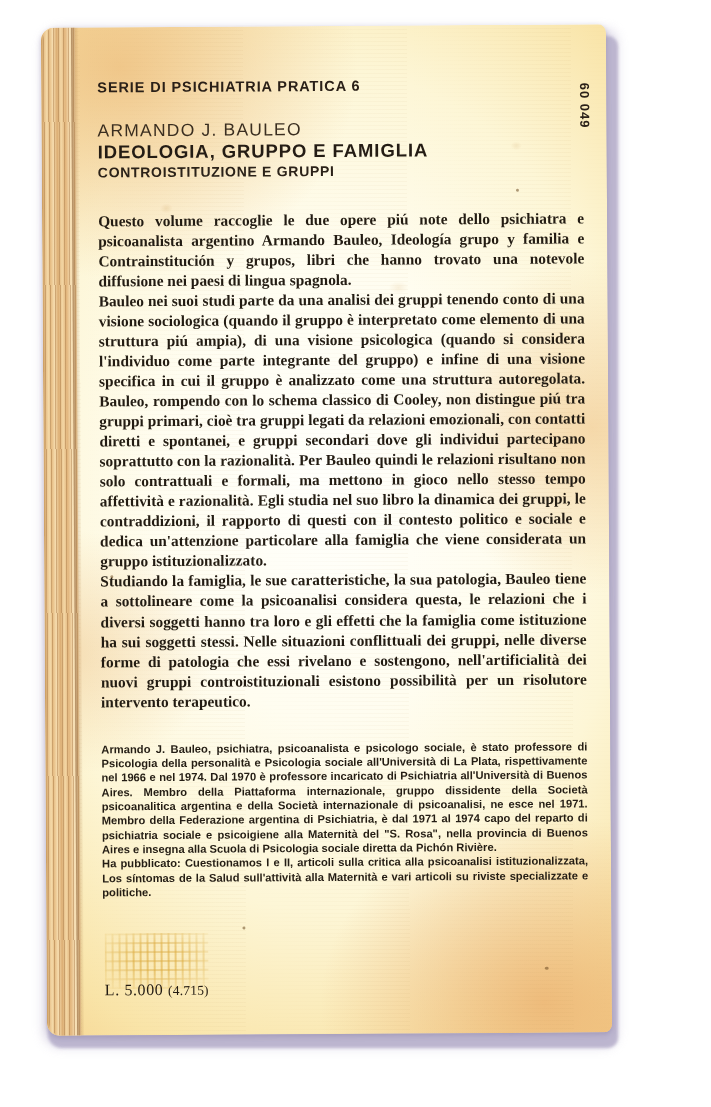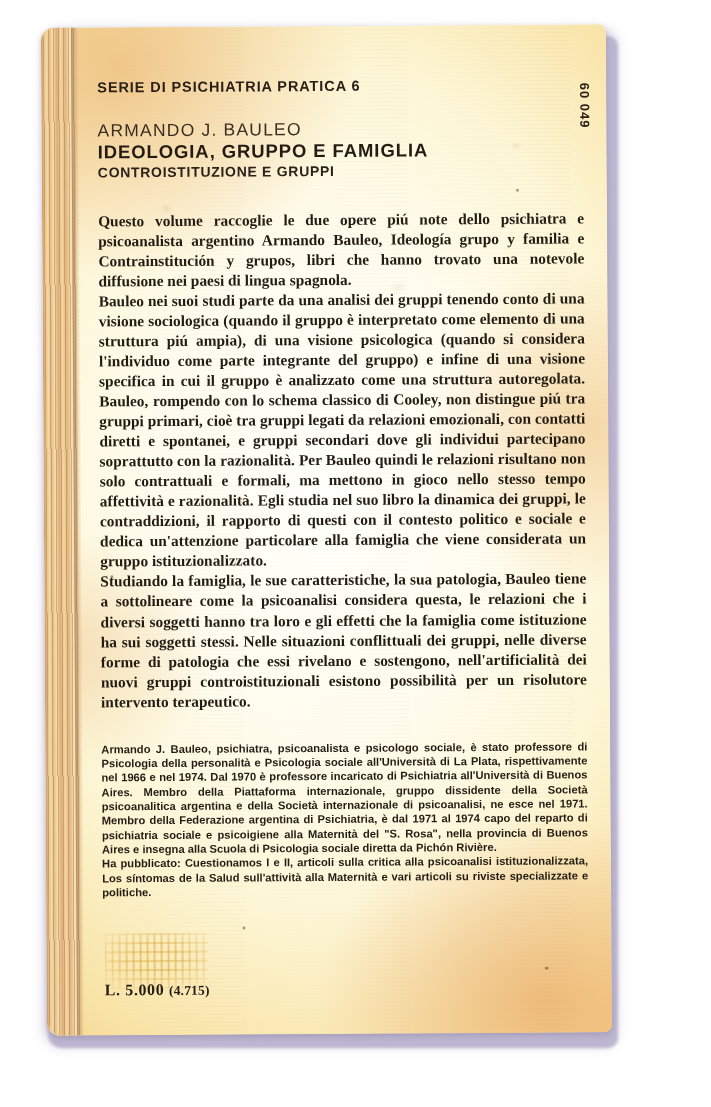--- a/index.html
+++ b/index.html
@@ -260,21 +260,21 @@
     filter: blur(0.4px);
     mask-image: radial-gradient(80% 80% at 50% 45%, #000 30%, rgba(0,0,0,0.35) 70%, rgba(0,0,0,0) 100%);
     -webkit-mask-image: radial-gradient(80% 80% at 50% 45%, #000 30%, rgba(0,0,0,0.35) 70%, rgba(0,0,0,0) 100%);
   }
 
   .price {
     position: absolute;
     left: 58px;
     top: 954px;
     font-family: "Liberation Serif", serif;
-    font-weight: bold;
+    font-weight: normal;
     font-size: 16px;
     letter-spacing: 0.6px;
     color: #241c13;
   }
   .price .paren {
     font-size: 13.5px;
     letter-spacing: 0.2px;
   }
 
   

